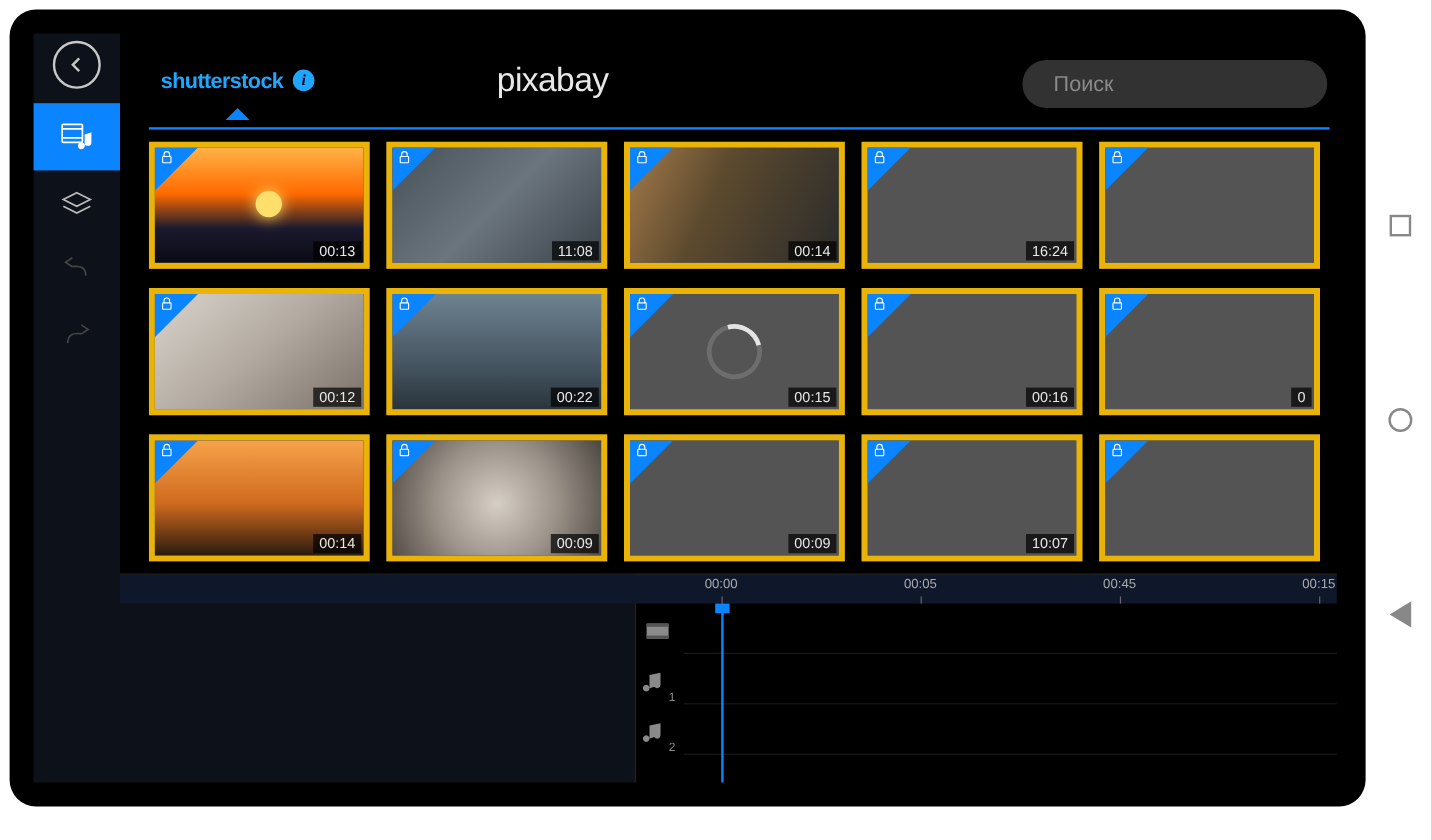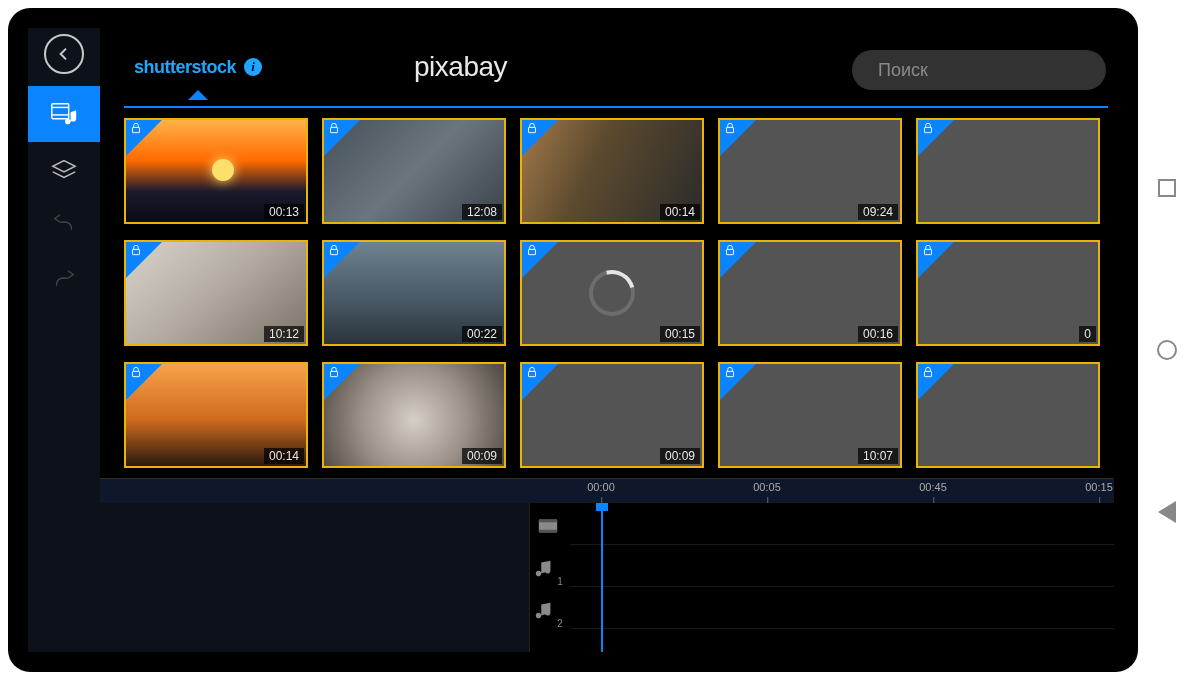--- a/index.html
+++ b/index.html
@@ -36,21 +36,21 @@
   .tri-down { position: absolute; bottom: -22px; left: 50%; transform: translateX(-50%); width: 0; height: 0; border-left: 10px solid transparent; border-right: 10px solid transparent; border-bottom: 10px solid #0a84ff; }
   .search { position: absolute; right: 12px; top: 22px; width: 254px; height: 40px; background: #323232; border-radius: 20px; display: flex; align-items: center; padding: 3px 16px; gap: 10px; }
   .search input { flex: 1; background: transparent; border: none; outline: none; color: #ccc; font-size: 18px; }
   .search input::placeholder { color: #8a8a8a; }
   .mag-icon { width: 18px; height: 18px; stroke: #8a8a8a; fill: none; stroke-width: 2; }
   .header-underline { position: absolute; left: 96px; right: 10px; top: 78px; height: 2px; background: #0a84ff; }
 
   
   .grid { position: absolute; left: 96px; right: 4px; top: 90px; height: 350px; overflow: hidden; }
   .grid-inner { display: grid; grid-template-columns: repeat(5, 184px); grid-auto-rows: 106px; gap: 16px 14px; }
-  .thumb { position: relative; width: 184px; height: 106px; border: 2px solid #eab308; background: #545454; cursor: pointer; overflow: hidden; }
+  .thumb { position: relative; width: 184px; height: 106px; border: 5px solid #eab308; background: #545454; cursor: pointer; overflow: hidden; }
   .thumb .img { position: absolute; inset: 0; }
   .corner { position: absolute; left: 0; top: 0; width: 0; height: 0; border-top: 36px solid #0a84ff; border-right: 36px solid transparent; z-index: 2; }
   .lock { position: absolute; left: 3px; top: 1px; width: 14px; height: 14px; z-index: 3; }
   .lock svg { width: 14px; height: 14px; fill: none; stroke: #fff; stroke-width: 1.6; }
   .dur { position: absolute; right: 2px; bottom: 2px; background: rgba(0,0,0,0.7); color: #e8e8e8; font-size: 12px; padding: 1px 5px; z-index: 2; }
   .spinner { width: 46px; height: 46px; border: 4px solid rgba(255,255,255,0.15); border-top-color: #e4e4e4; border-radius: 50%; position: absolute; left: 50%; top: 50%; transform: translate(-50%,-50%) rotate(30deg); }
 
   
   .timeline { position: absolute; left: 72px; right: 4px; top: 450px; bottom: 0; border-top: 1px solid #2b2b2b; }
   .ruler { position: absolute; left: 0; right: 0; top: 0; height: 24px; background: #0f172a; }
@@ -148,56 +148,56 @@
               </svg></div>
             <div class="dur">00:13</div>
           </div>
           <div class="thumb">
             <div class="img factory"></div>
             <div class="corner"></div>
             <div class="lock"><svg viewBox="0 0 24 24">
                 <rect x="6" y="11" width="12" height="9" rx="1"></rect>
                 <path d="M8 11 V8 a4 4 0 0 1 8 0 v3"></path>
               </svg></div>
-            <div class="dur">12:08</div>
+            <div class="dur">11:08</div>
           </div>
           <div class="thumb">
             <div class="img robot"></div>
             <div class="corner"></div>
             <div class="lock"><svg viewBox="0 0 24 24">
                 <rect x="6" y="11" width="12" height="9" rx="1"></rect>
                 <path d="M8 11 V8 a4 4 0 0 1 8 0 v3"></path>
               </svg></div>
             <div class="dur">00:14</div>
           </div>
           <div class="thumb">
             <div class="img flat"></div>
             <div class="corner"></div>
             <div class="lock"><svg viewBox="0 0 24 24">
                 <rect x="6" y="11" width="12" height="9" rx="1"></rect>
                 <path d="M8 11 V8 a4 4 0 0 1 8 0 v3"></path>
               </svg></div>
-            <div class="dur">09:24</div>
+            <div class="dur">16:24</div>
           </div>
           <div class="thumb">
             <div class="img flat"></div>
             <div class="corner"></div>
             <div class="lock"><svg viewBox="0 0 24 24">
                 <rect x="6" y="11" width="12" height="9" rx="1"></rect>
                 <path d="M8 11 V8 a4 4 0 0 1 8 0 v3"></path>
               </svg></div>
           </div>
           <div class="thumb">
             <div class="img typing"></div>
             <div class="corner"></div>
             <div class="lock"><svg viewBox="0 0 24 24">
                 <rect x="6" y="11" width="12" height="9" rx="1"></rect>
                 <path d="M8 11 V8 a4 4 0 0 1 8 0 v3"></path>
               </svg></div>
-            <div class="dur">10:12</div>
+            <div class="dur">00:12</div>
           </div>
           <div class="thumb">
             <div class="img airport"></div>
             <div class="corner"></div>
             <div class="lock"><svg viewBox="0 0 24 24">
                 <rect x="6" y="11" width="12" height="9" rx="1"></rect>
                 <path d="M8 11 V8 a4 4 0 0 1 8 0 v3"></path>
               </svg></div>
             <div class="dur">00:22</div>
           </div>

